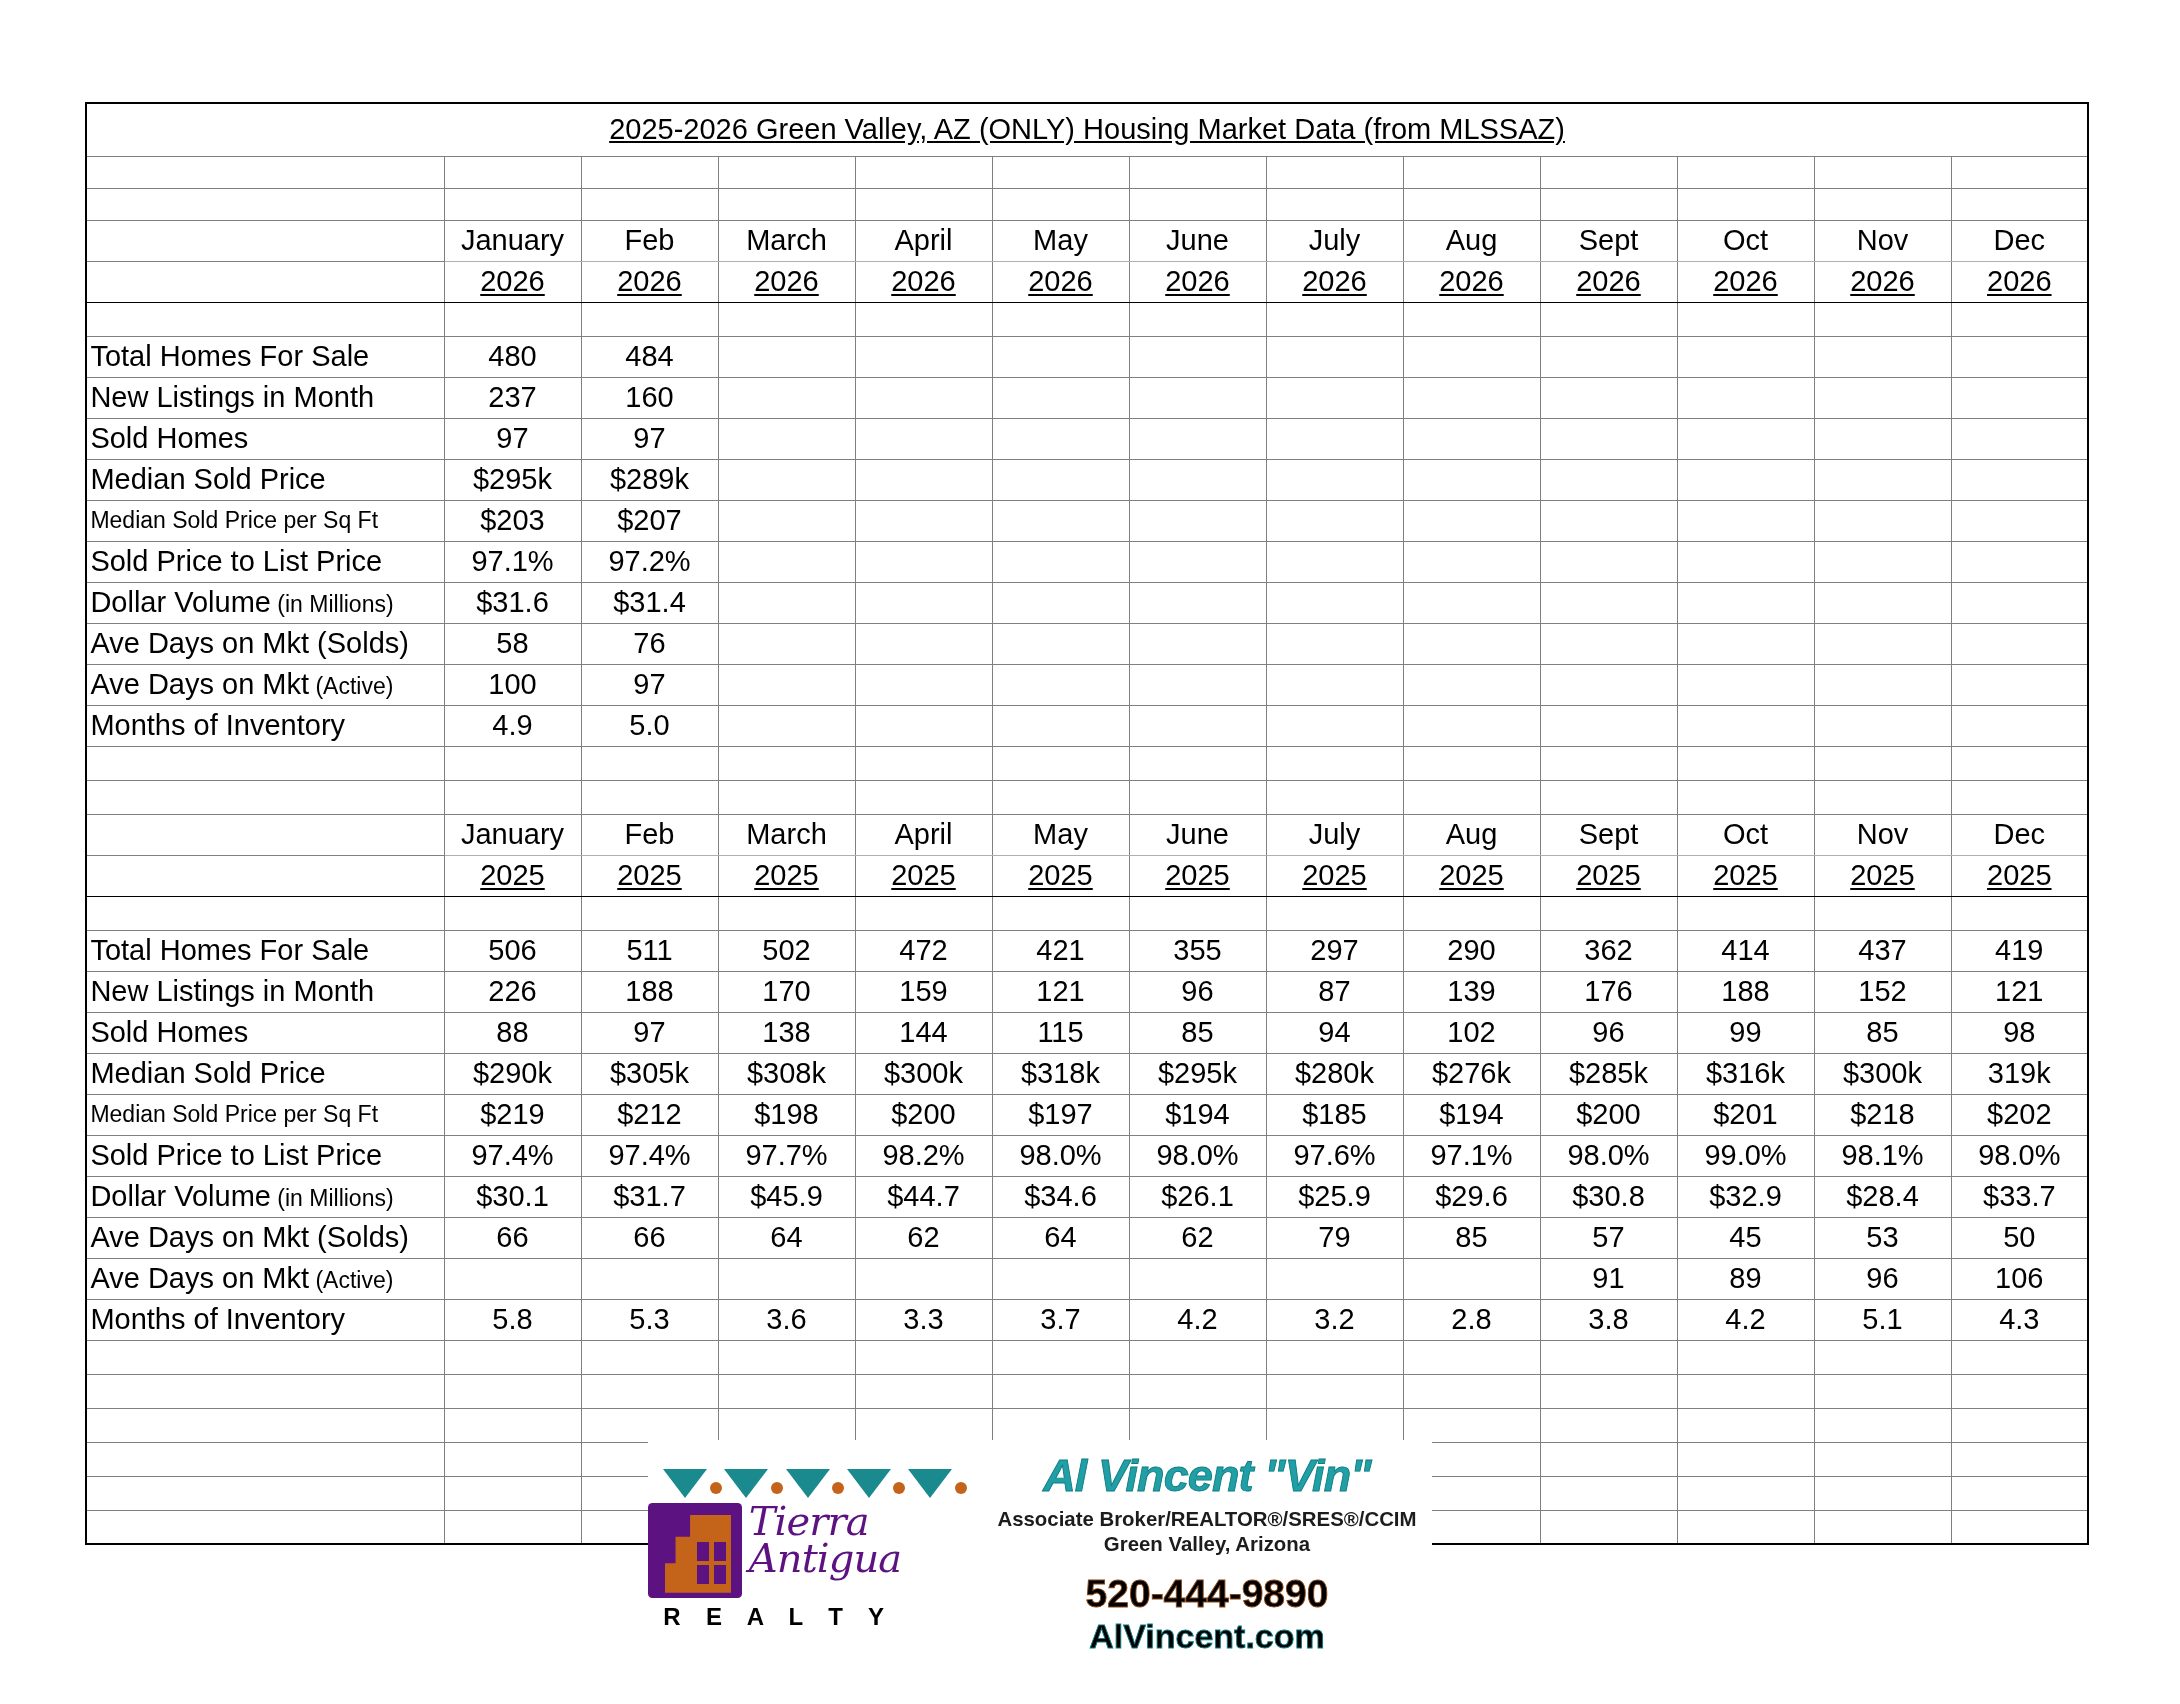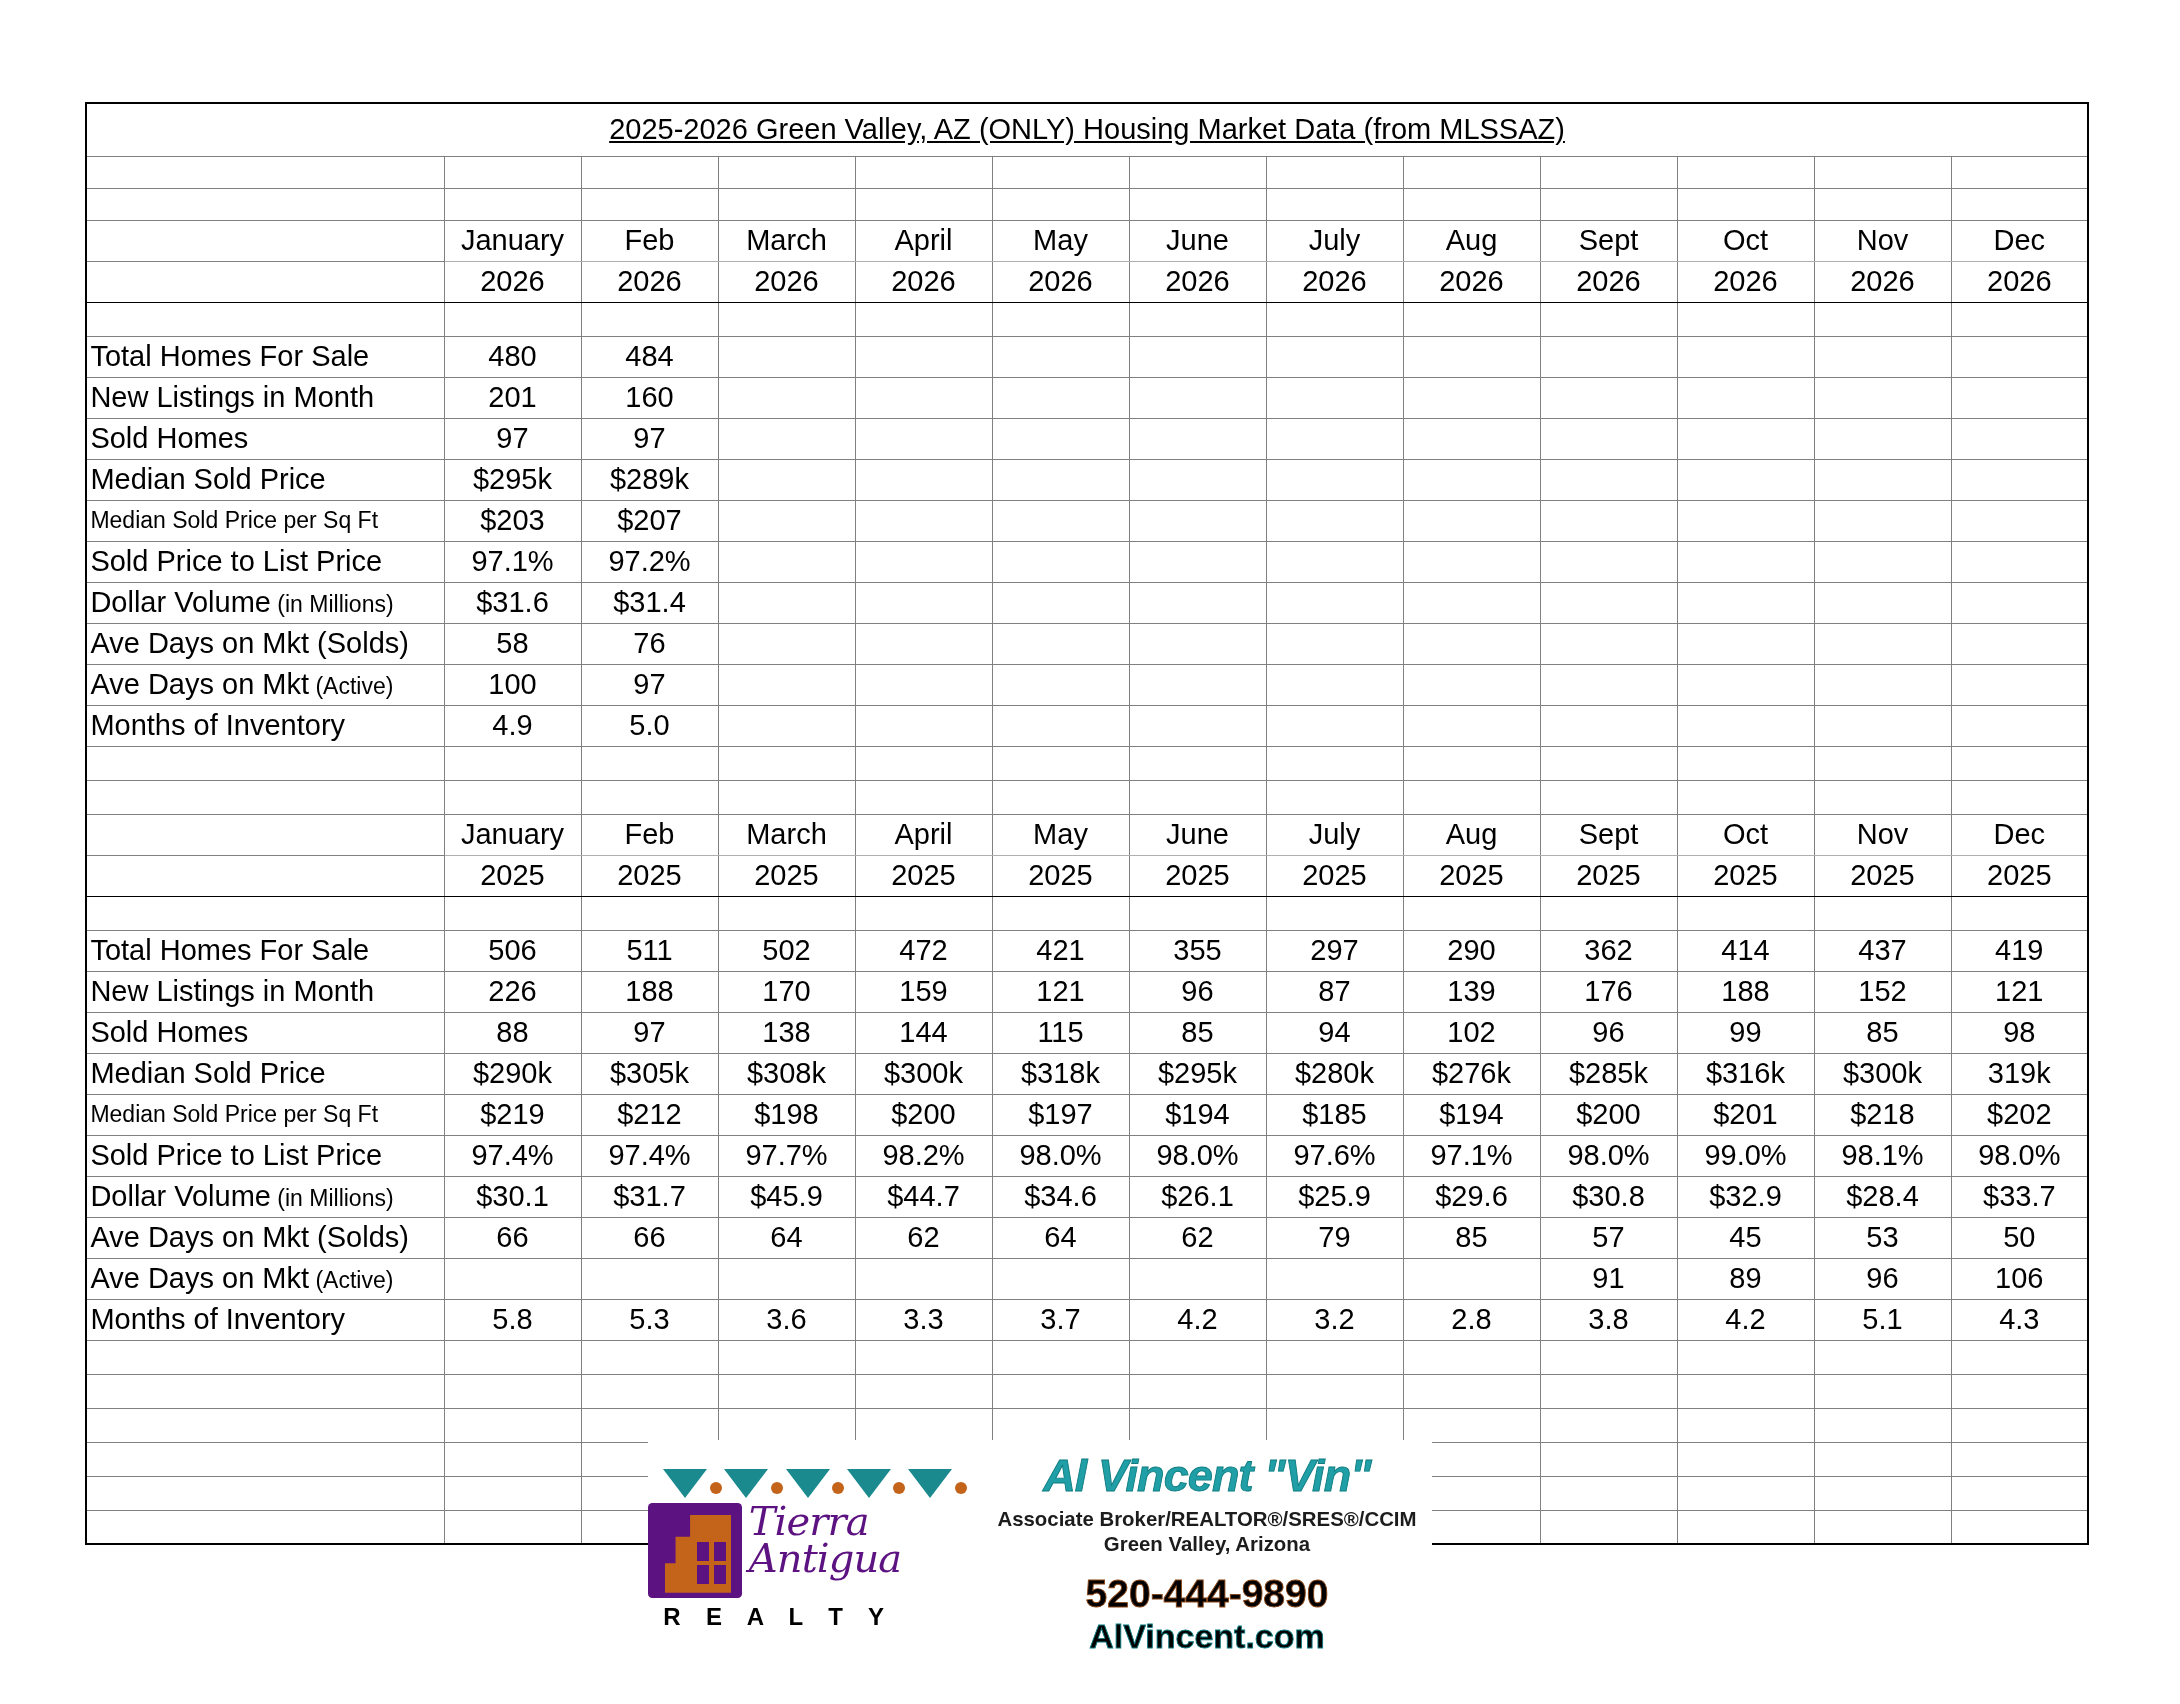--- a/index.html
+++ b/index.html
@@ -53,21 +53,21 @@
     text-align: center;
     font-size: 31px;
     border-top: 1.7px solid #000 !important;
     border-bottom: 0.9px solid #b0b0b0 !important;
   }
   .hdr-year {
     text-align: center;
     font-size: 31px;
     border-bottom: 1.7px solid #000 !important;
   }
-  .hdr-year span { text-underline-offset: 2.6px; }
+  .hdr-year span { text-decoration: underline; text-underline-offset: 2.6px; }
   .hdr-blank-left {
     border-top: 1.7px solid #000 !important;
   }
   .hdr-blank-left2 {
     border-bottom: 1.7px solid #000 !important;
   }
 
   td.label {
     text-align: left;
     font-size: 30px;
@@ -307,21 +307,21 @@
           <td class="val"></td>
           <td class="val"></td>
           <td class="val"></td>
           <td class="val"></td>
           <td class="val"></td>
           <td class="val"></td>
           <td class="val"></td>
         </tr>
         <tr>
           <td class="label">New Listings in Month</td>
-          <td class="val">201</td>
+          <td class="val">237</td>
           <td class="val">160</td>
           <td class="val"></td>
           <td class="val"></td>
           <td class="val"></td>
           <td class="val"></td>
           <td class="val"></td>
           <td class="val"></td>
           <td class="val"></td>
           <td class="val"></td>
           <td class="val"></td>

